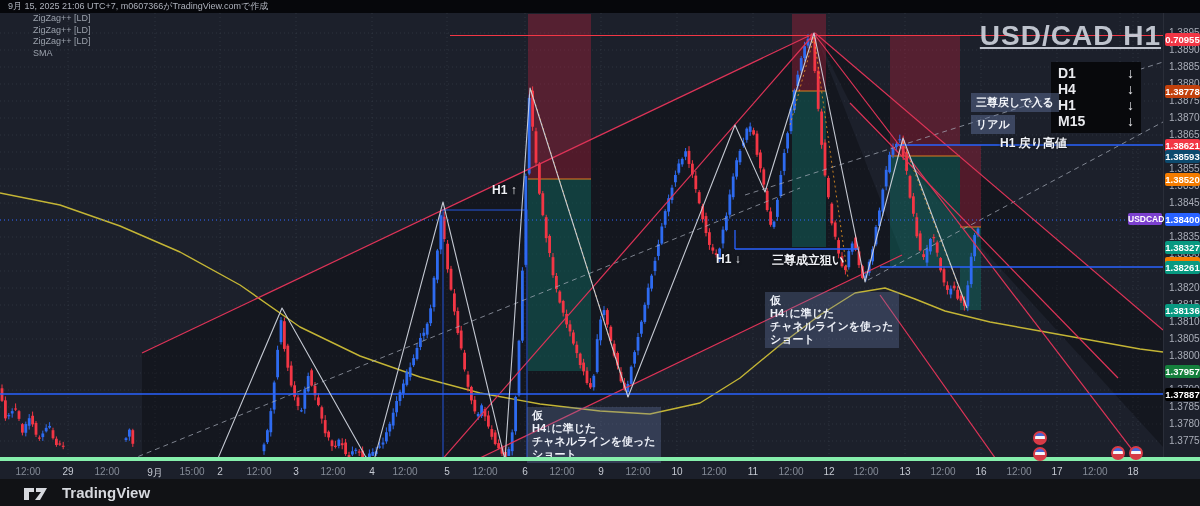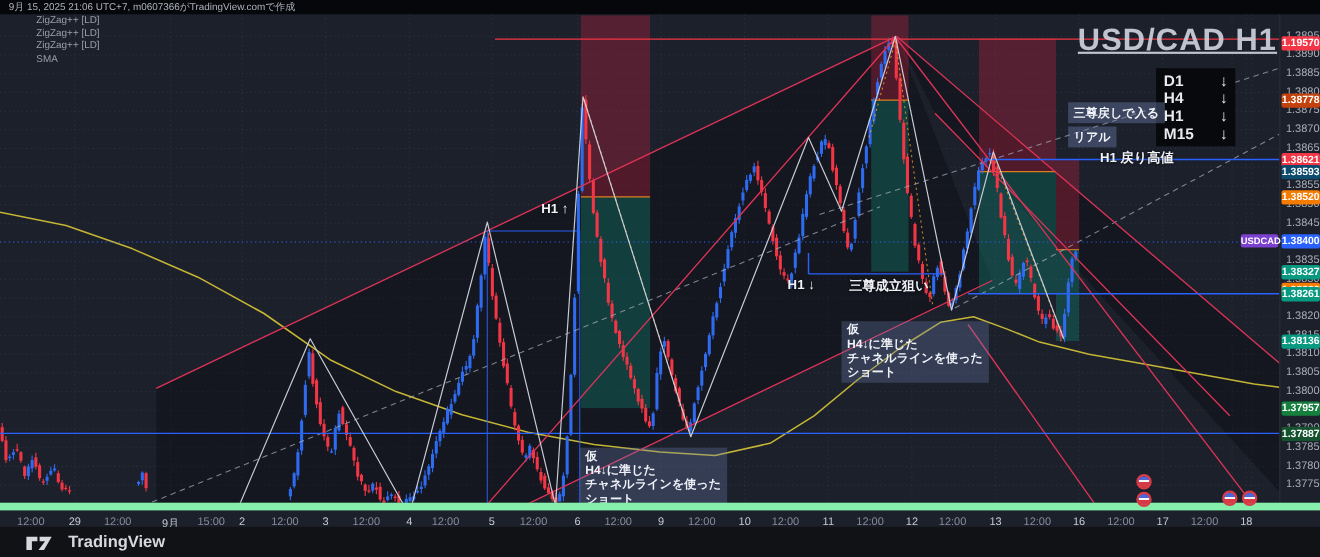--- a/index.html
+++ b/index.html
@@ -5,35 +5,35 @@
   html,body{margin:0;padding:0;background:#0b0d12;}
   #app{position:relative;width:1200px;height:506px;background:#1c202b;overflow:hidden;
        font-family:"Liberation Sans","DejaVu Sans",sans-serif;-webkit-font-smoothing:antialiased;}
   .abs{position:absolute;}
   #topbar{left:0;top:0;width:1200px;height:13px;background:#06070b;color:#aeb2bc;font-size:9px;
           line-height:13px;padding-left:8px;box-sizing:border-box;white-space:nowrap;}
   #legend{left:33px;top:14px;color:#9aa0ab;font-size:9px;line-height:9px;}
   .legend-row{margin-bottom:2.5px;white-space:nowrap;}
   #chart-svg{left:0;top:0;}
   #title{right:39px;top:20px;font-size:28px;font-weight:700;color:#ccd1db;letter-spacing:1px;opacity:.92;white-space:nowrap;text-decoration:underline;}
-  #tf-panel{left:1051px;top:62px;width:72px;background:#08090c;padding:3px 7px 4px 7px;box-sizing:border-box;}
+  #tf-panel{left:1051px;top:62px;width:90px;background:#08090c;padding:3px 7px 4px 7px;box-sizing:border-box;}
   .tf-row{display:flex;justify-content:space-between;color:#e9eaee;font-size:14px;font-weight:700;line-height:16px;}
   .tf-arrow{font-weight:400;}
   .chip{background:rgba(105,125,170,.42);color:#f2f4f9;font-size:11px;font-weight:700;
         padding:2px 5px;white-space:nowrap;}
   .plain-label{color:#f0f2f7;font-size:12px;font-weight:700;white-space:nowrap;text-shadow:0 0 3px rgba(0,0,0,.8);}
   .note-box{background:rgba(108,130,178,.30);color:#eef1f8;font-size:11px;font-weight:700;line-height:13px;
             padding:2px 5px;white-space:nowrap;}
   .tick{position:absolute;color:#a9adb8;font-size:10px;line-height:12px;}
   .badge{position:absolute;left:1165px;width:35px;color:#fff;font-size:9.5px;font-weight:700;
          line-height:13px;text-align:center;border-radius:2px;}
   .sym-chip{position:absolute;color:#fff;font-size:8.5px;font-weight:700;line-height:12px;
             text-align:center;border-radius:2px;}
   #price-axis{left:1163px;top:13px;width:37px;height:444px;border-left:1px solid #2a2e39;}
-  #time-axis{left:0;top:457px;width:1200px;height:22px;border-top:7px solid #86efac;}
+  #time-axis{left:0;top:457px;width:1200px;height:22px;border-top:4px solid #86efac;}
   .time-tick{position:absolute;top:5px;transform:translateX(-50%);font-size:10px;}
   .t-time{color:#868c98;}
   .t-day{color:#c6cad3;}
   #footer{left:0;top:479px;width:1200px;height:27px;background:#111215;display:flex;align-items:center;}
   #brand{color:#d7d9de;font-size:15px;font-weight:700;margin-left:10px;}
   #tv-logo{margin-left:22px;display:flex;align-items:center;}
   .flag{position:absolute;width:14px;height:14px;border-radius:50%;border:2px solid #d93b47;box-sizing:border-box;
         background:linear-gradient(180deg,#4a66d8 0 34%,#f5f6fa 34% 56%,#d63b45 56% 100%);}
 </style>
 </head>
@@ -721,26 +721,26 @@
   <div class="abs" id="footer">
     <span id="tv-logo">
       <svg width="30" height="18" viewBox="0 0 30 18">
         <path d="M2 4 h10 v4 h-5 v8 h-5 z" fill="#d7d9de"></path>
         <path d="M14 4 h11 l-7 12 h-5 l6 -8 h-5 z" fill="#d7d9de"></path>
       </svg>
     </span>
     <span id="brand">TradingView</span>
   </div>
 
-<div class="badge" style="top: 32.5px; background: rgb(242, 54, 69);">1.19570</div>
+<div class="badge" style="top: 32.5px; background: rgb(242, 54, 69);">0.70955</div>
     <div class="badge" style="top: 84.5px; background: #c2410c;">1.38778</div>
     <div class="badge" style="top: 138.5px; background: rgb(242, 54, 69);">1.38621</div>
     <div class="badge" style="top: 149.5px; background: #0c4a6e;">1.38593</div>
     <div class="badge" style="top: 172.5px; background: rgb(245, 124, 0);">1.38520</div>
     <div class="badge" style="top: 220.5px; background: rgb(245, 124, 0); margin-top: 36px;">1.38382</div>
     <div class="badge" style="top: 240.5px; background: rgb(8, 153, 129);">1.38327</div>
     <div class="badge" style="top: 260.5px; background: rgb(8, 153, 129);">1.38261</div>
     <div class="badge" style="top: 303.5px; background: rgb(8, 153, 129);">1.38136</div>
     <div class="badge" style="top: 364.5px; background: #15803d;">1.37957</div>
-    <div class="badge" style="top: 387.5px; background: #14532d;">1.37887</div>
+    <div class="badge" style="top: 387.5px; background: #000000;">1.37887</div>
     <div class="badge" style="top: 212.5px; background: rgb(41, 98, 255);">1.38400</div>
     <div class="sym-chip" style="left: 1128px; top: 213px; width: 34px; background: rgb(124, 64, 207);">USDCAD</div>
   </div>
 
 </body></html>

